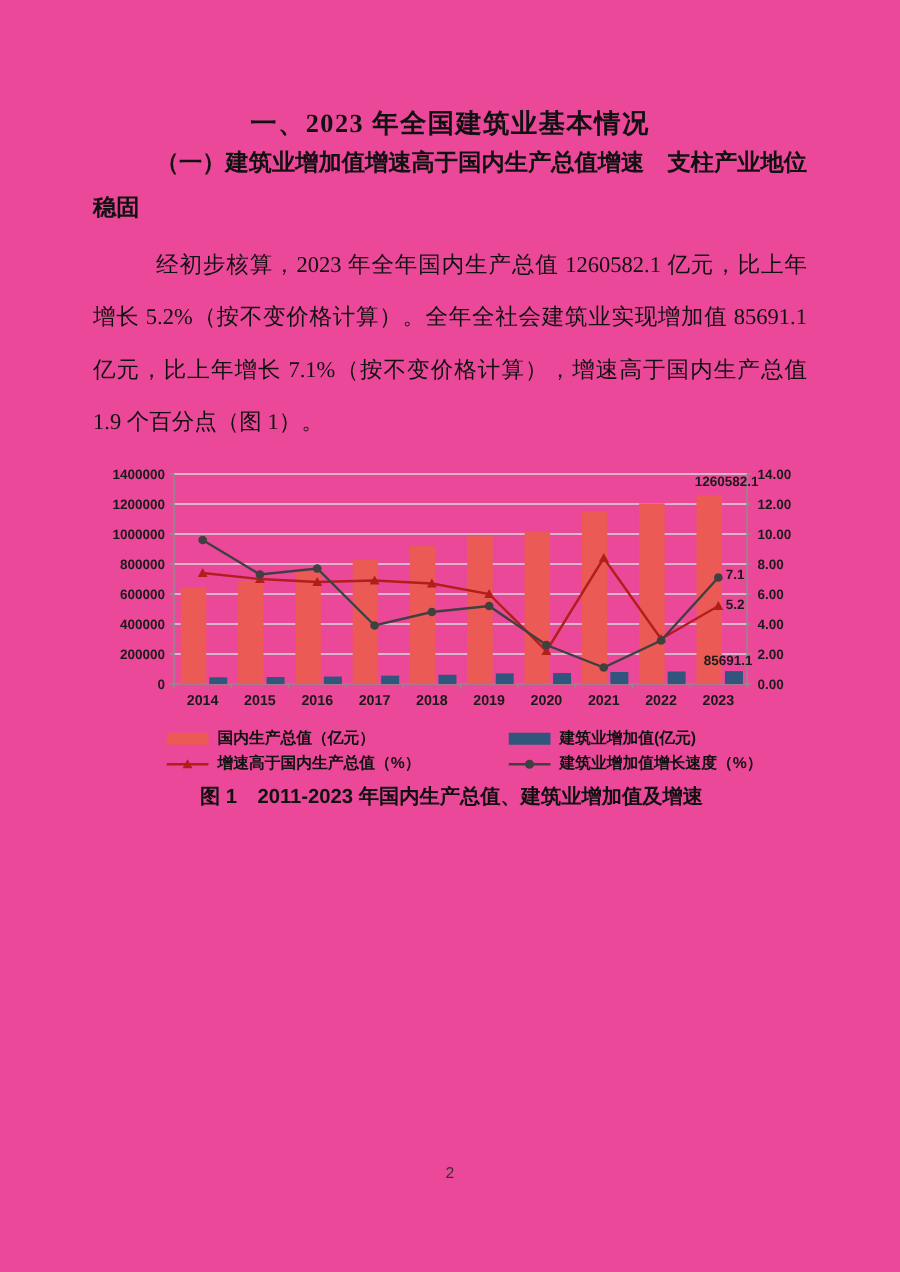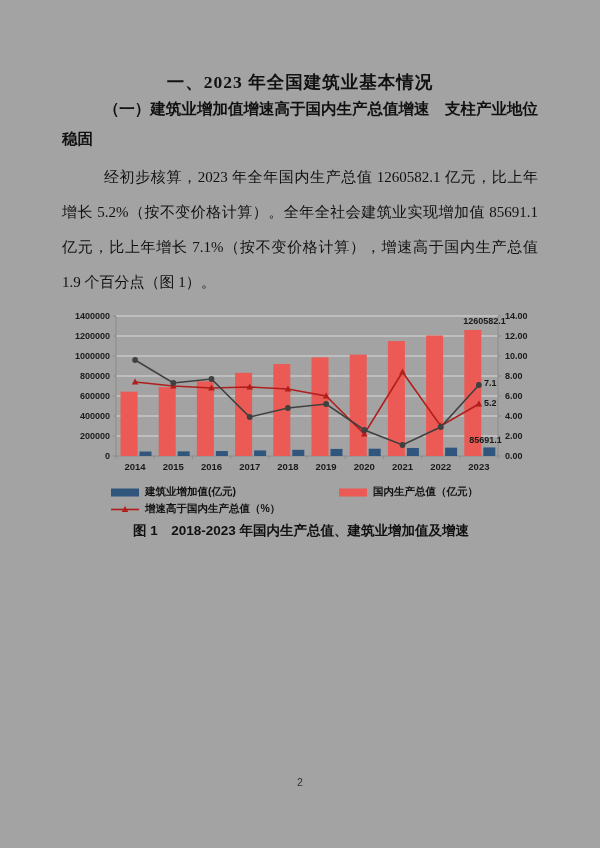--- a/index.html
+++ b/index.html
@@ -1,17 +1,17 @@
 <!DOCTYPE html>
 <html><head>
 <meta charset="utf-8">
 <style>
   html,body{margin:0;padding:0;background:#ffffff;}
   .page{
-    width:600px;height:848px;background:#a3a3a3;position:relative;
+    width:600px;height:848px;background:#ec4899;position:relative;
     font-family:"Liberation Serif","DejaVu Serif",serif;color:#111;
     overflow:hidden;
   }
   .content{margin:0 62px;}
   .doc-title{
     margin-top:70px;text-align:center;font-size:17.5px;font-weight:bold;
     letter-spacing:1px;
   }
   .doc-heading{
     font-size:15.5px;font-weight:bold;line-height:30px;
@@ -160,37 +160,44 @@
           <circle cx="378.70000000000005" cy="121" r="2.9" fill="#404040"></circle>
           <circle cx="416.90000000000003" cy="79" r="2.9" fill="#404040"></circle>
           <text x="422.40000000000003" y="17.941789999999983" text-anchor="middle" font-size="9" font-weight="bold" fill="#1a1a1a" font-family="&quot;Liberation Sans&quot;,&quot;DejaVu Sans&quot;,sans-serif">1260582.1</text>
           <text x="423.40000000000003" y="137.43089" text-anchor="middle" font-size="9" font-weight="bold" fill="#1a1a1a" font-family="&quot;Liberation Sans&quot;,&quot;DejaVu Sans&quot;,sans-serif">85691.1</text>
           <text x="421.90000000000003" y="80" text-anchor="start" font-size="9" font-weight="bold" fill="#1a1a1a" font-family="&quot;Liberation Sans&quot;,&quot;DejaVu Sans&quot;,sans-serif">7.1</text>
           <text x="421.90000000000003" y="100" text-anchor="start" font-size="9" font-weight="bold" fill="#1a1a1a" font-family="&quot;Liberation Sans&quot;,&quot;DejaVu Sans&quot;,sans-serif">5.2</text>
         </svg>
       <div class="legend" id="legend">
           <div class="legend-item">
             <svg width="30" height="11">
+              <rect x="0" y="1.5" width="28" height="8" fill="#eb5a55"></rect>
+            </svg>
+            <span class="lbl">国内生产总值（亿元）</span>
+          </div>
+          <div class="legend-item">
+            <svg width="30" height="11">
               <rect x="0" y="1.5" width="28" height="8" fill="#31567d"></rect>
             </svg>
             <span class="lbl">建筑业增加值(亿元)</span>
-          </div>
-          <div class="legend-item">
-            <svg width="30" height="11">
-              <rect x="0" y="1.5" width="28" height="8" fill="#eb5a55"></rect>
-            </svg>
-            <span class="lbl">国内生产总值（亿元）</span>
           </div>
           <div class="legend-item">
             <svg width="30" height="11">
               <line x1="0" y1="5.5" x2="28" y2="5.5" stroke="#b01f1c" stroke-width="1.6"></line>
               <polygon points="14,2.1 10.7,8.1 17.3,8.1" fill="#b01f1c"></polygon>
             </svg>
             <span class="lbl">增速高于国内生产总值（%）</span>
           </div>
+          <div class="legend-item">
+            <svg width="30" height="11">
+              <line x1="0" y1="5.5" x2="28" y2="5.5" stroke="#404040" stroke-width="1.6"></line>
+              <circle cx="14" cy="5.5" r="3" fill="#404040"></circle>
+            </svg>
+            <span class="lbl">建筑业增加值增长速度（%）</span>
+          </div>
         </div>
-      <div class="fig-caption">图 1　2018-2023 年国内生产总值、建筑业增加值及增速</div>
+      <div class="fig-caption">图 1　2011-2023 年国内生产总值、建筑业增加值及增速</div>
     </div>
 
   </div>
 
   <div class="page-number">2</div>
 </div>
 
 </body></html>

